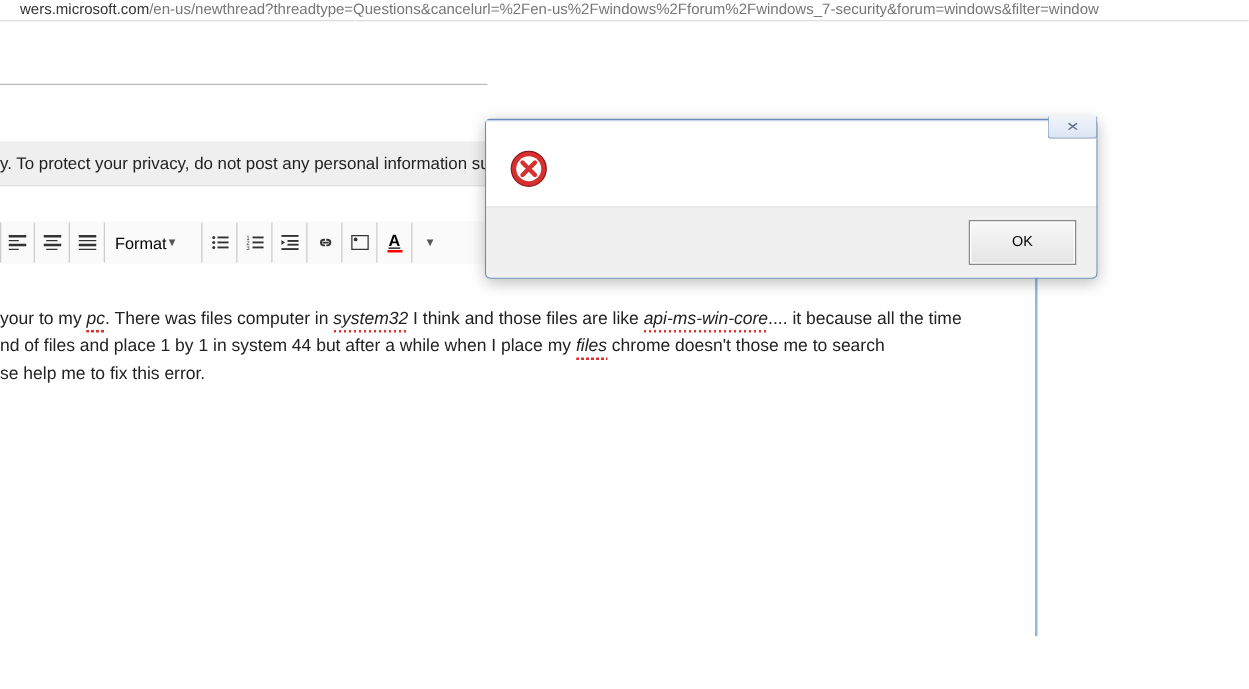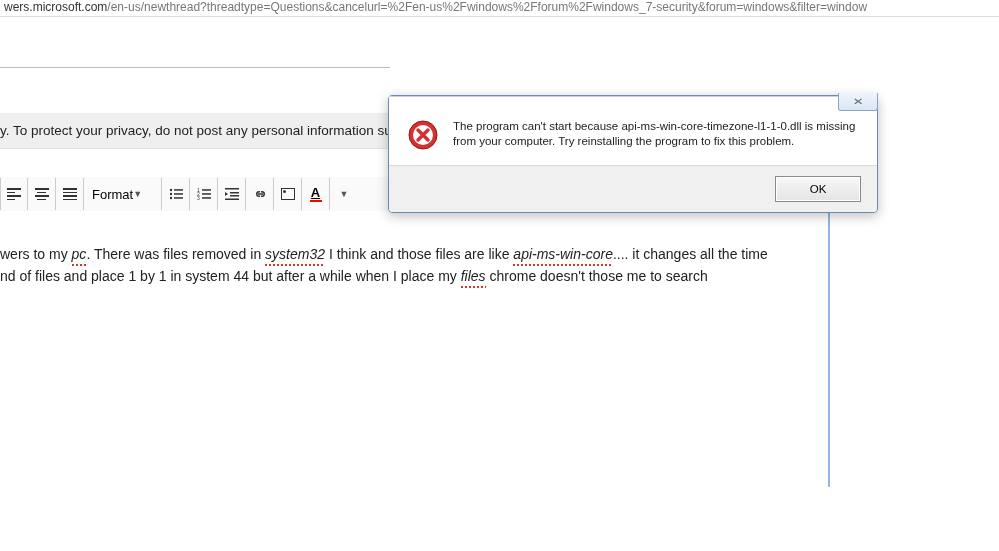--- a/index.html
+++ b/index.html
@@ -1,18 +1,18 @@
 <!DOCTYPE html>
 <html><head>
   <meta charset="utf-8">
   <style>
     * { box-sizing: border-box; margin: 0; padding: 0; }
     body { font-family: "Segoe UI", Tahoma, sans-serif; background: #fff; width: 999px; height: 551px; overflow: hidden; position: relative; }
     
-    .url-bar { padding: 0 0 2px 4px; font-size: 12px; color: #777; white-space: nowrap; }
+    .url-bar { padding: 0 0 2px 16px; font-size: 12px; color: #777; white-space: nowrap; }
     .url-bar .dark { color: #333; }
     .url-underline { height: 1px; background: #ddd; }
     
     .page-area { position: relative; padding-top: 50px; }
     .hr-line { height: 1px; background: #bbb; margin-bottom: 45px; width: 390px; }
     
     .privacy-banner { background: #efefef; padding: 10px 0; font-size: 13.5px; color: #222; width: 410px; white-space: nowrap; overflow: hidden; border-bottom: 1px solid #e0e0e0; }
     
     .toolbar { display: flex; align-items: center; height: 34px; margin-top: 28px; width: 410px; background: #fafafa; }
     .tool-btn { width: 28px; height: 32px; display: flex; align-items: center; justify-content: center; border-right: 1px solid #ccc; cursor: pointer; }
@@ -32,21 +32,21 @@
     .sp { position: relative; display: inline-block; font-style: italic; }
     .sp::after { content: ""; position: absolute; left: 0; right: 0; bottom: -1px; height: 2px; background-image: repeating-linear-gradient(90deg, #e03030 0 2px, transparent 2px 4px); }
     
     .dialog { position: absolute; left: 388px; top: 95px; width: 490px; background: linear-gradient(#fcfdff, #eef3fb); border: 1px solid #6a8bb8; border-radius: 4px; box-shadow: 0 3px 12px rgba(0,0,0,0.25); }
     .dlg-title { display: flex; align-items: center; height: 30px; padding: 0 8px 0 12px; font-size: 12px; color: #333; }
     .dlg-close { position: absolute; right: -1px; top: -3px; width: 40px; height: 18px; border: 1px solid #8ba3c4; border-top: none; border-radius: 0 0 3px 3px; background: linear-gradient(#f0f4fb, #dbe6f4); display: flex; align-items: center; justify-content: center; font-size: 10px; cursor: pointer; font-family: Arial; }
     .dlg-body { background: #fff; border-top: 1px solid #c8d4e6; padding: 22px 18px 14px 18px; display: flex; gap: 14px; }
     .err-icon { width: 32px; height: 32px; flex-shrink: 0; }
     .dlg-msg { font-size: 11.5px; line-height: 15px; color: #222; }
     .dlg-footer { background: #f0f0f0; border-top: 1px solid #d8d8d8; padding: 10px 16px; display: flex; justify-content: flex-end; border-radius: 0 0 4px 4px; }
-    .ok-btn { width: 86px; height: 26px; background: linear-gradient(#f8f8f8, #e4e4e4); border: 1px solid #8a8a8a; font-size: 11.5px; cursor: pointer; box-shadow: inset 0 0 0 1px #fff; }
+    .ok-btn { width: 86px; height: 36px; background: linear-gradient(#f8f8f8, #e4e4e4); border: 1px solid #8a8a8a; font-size: 11.5px; cursor: pointer; box-shadow: inset 0 0 0 1px #fff; }
   </style>
 </head>
 <body>
 
 <div class="url-bar">
   <span class="dark">wers.microsoft.com</span><span>/en-us/newthread?threadtype=Questions&amp;cancelurl=%2Fen-us%2Fwindows%2Fforum%2Fwindows_7-security&amp;forum=windows&amp;filter=window</span>
 </div>
 <div class="url-underline"></div>
 
 <div class="page-area">
@@ -128,34 +128,34 @@
           <div class="color-strip"></div>
         </div>
     </div>
     <div class="tool-btn" style="border-right:none;">
       <span class="chev">▼</span>
     </div>
   </div>
 
   <div class="editor-area">
     <div class="editor-text">
-      <span>wers to my </span><span class="sp">pc</span><span>. There was files removed in </span><span class="sp">system32</span><span> I think and those files are like </span><span class="sp">api-ms-win-core</span><span>.... it changes all the time</span><br>
+      <span>your to my </span><span class="sp">pc</span><span>. There was files computer in </span><span class="sp">system32</span><span> I think and those files are like </span><span class="sp">api-ms-win-core</span><span>.... it because all the time</span><br>
       <span>nd of files and place 1 by 1 in system 44 but after a while when I place my </span><span class="sp">files</span><span> chrome doesn't those me to search</span><br>
+      <span>se help me to fix this error.</span>
     </div>
   </div>
 </div>
 
 <div class="dialog">
   <div class="dlg-close">
     <span style="transform:scaleX(1.3);color:#5a6b84;">✕</span>
   </div>
   <div class="dlg-body">
     <svg class="err-icon" viewBox="0 0 32 32">
       <circle cx="16" cy="16" r="14" fill="#d73030" stroke="#901818" stroke-width="1"></circle>
       <circle cx="16" cy="16" r="10" fill="#fff"></circle>
       <path d="M11 11 L21 21 M21 11 L11 21" stroke="#d73030" stroke-width="3.5" stroke-linecap="round"></path>
     </svg>
-    <div class="dlg-msg">The program can't start because api-ms-win-core-timezone-l1-1-0.dll is missing from your computer. Try reinstalling the program to fix this problem.</div>
   </div>
   <div class="dlg-footer">
     <button class="ok-btn">OK</button>
   </div>
 </div>
 
 </body></html>

